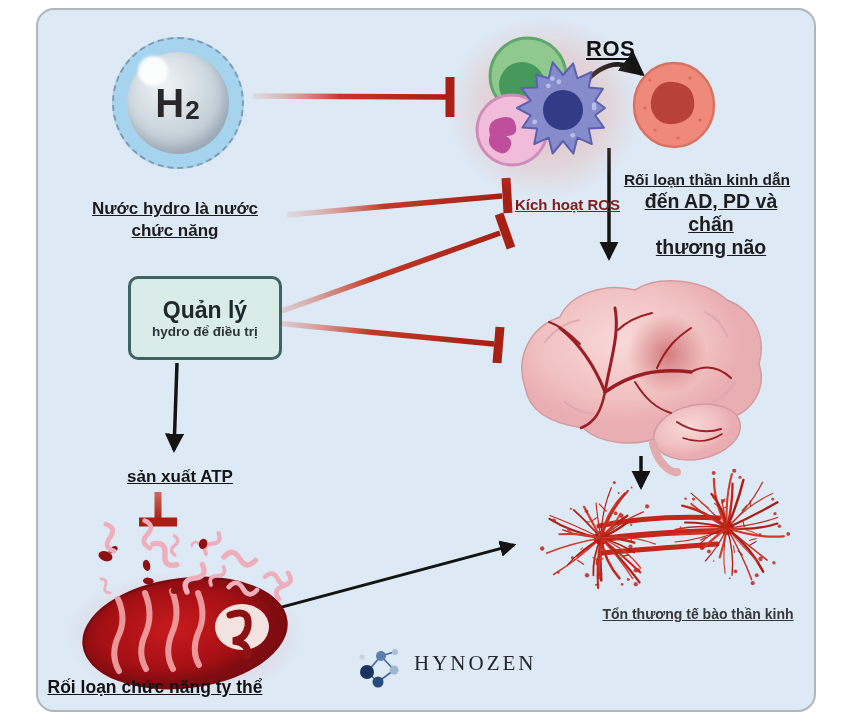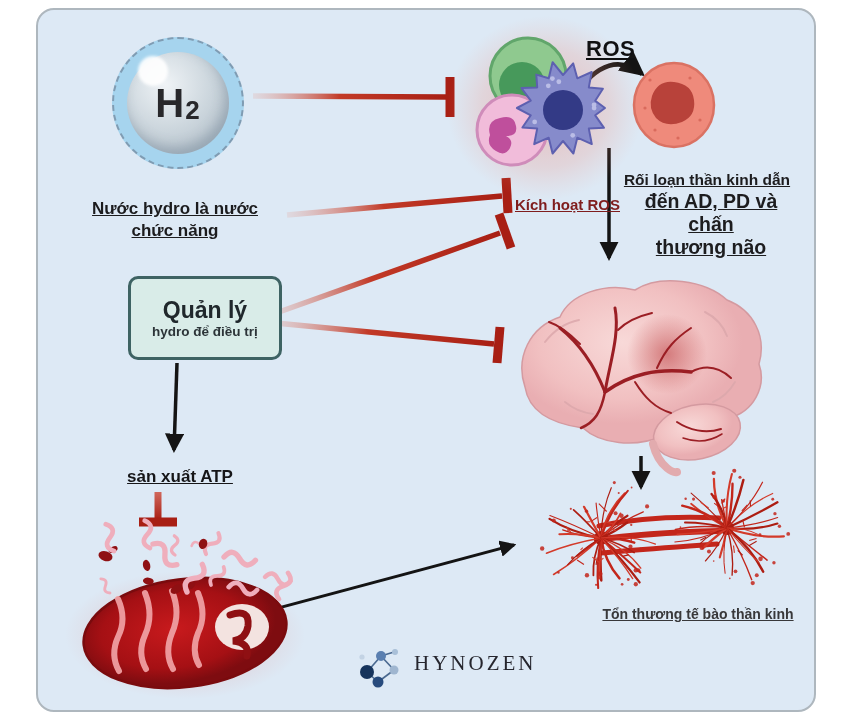--- a/index.html
+++ b/index.html
@@ -410,19 +410,20 @@
   <div class="txt ros-label">ROS</div>
   <div class="txt activate-ros">Kích hoạt ROS</div>
 
   <div class="txt neuro-caption">
     <div class="neuro-line1">Rối loạn thần kinh dẫn</div>
     <div class="neuro-line23">đến AD, PD và chấn</div>
     <div class="neuro-line23">thương não</div>
   </div>
 
   <div class="txt atp-label">sản xuất ATP</div>
+  <div class="txt mito-caption">Rối loạn chức năng ty thể</div>
   <div class="txt neuron-caption">Tổn thương tế bào thần kinh</div>
 
   <div class="logo">
     <span style="width:46px;height:44px;display:inline-block;"></span>
     <span class="logo-text">HYNOZEN</span>
   </div>
 </div>
 
 </body></html>

